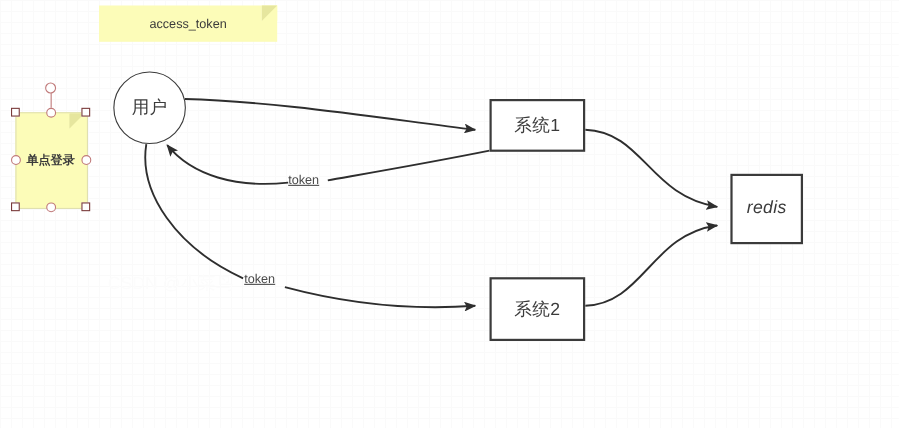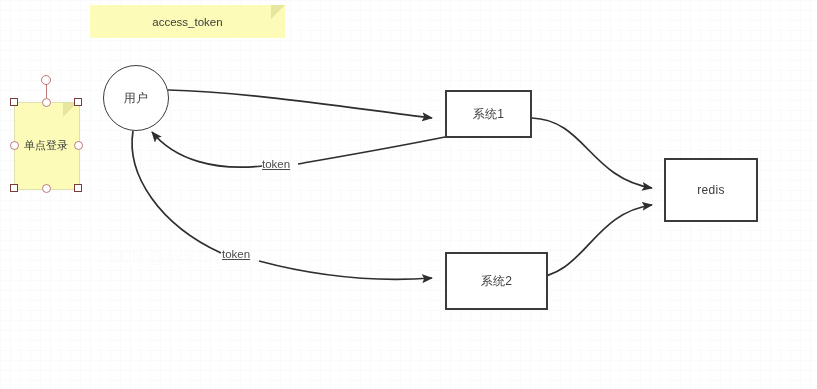--- a/index.html
+++ b/index.html
@@ -24,21 +24,21 @@
   }
   .layer{position:absolute;left:0;top:0;width:817px;height:389px;}
   svg.layer{overflow:visible;}
 
   
   .node{
     position:absolute;
     box-sizing:border-box;
     display:flex;align-items:center;justify-content:center;
     color:#3b3b3b;
-    font-size:12px;
+    font-size:16px;
     letter-spacing:.3px;
     background:#ffffff;
     border:2px solid #3b3b3b;
     z-index:4;
   }
   .node.circle{border-width:1.6px;border-radius:50%;}
 
   
   .note{
     position:absolute;
@@ -64,25 +64,25 @@
     border-style:solid;
     border-width:13px 13px 0 0;
     border-color:#ffffff transparent transparent transparent;
   }
   .note .label{
     position:absolute;left:0;top:0;width:100%;height:100%;
     display:flex;align-items:center;justify-content:center;
     text-align:center;
   }
 
-  #note-access{left:90px;top:5px;width:195px;height:33px;}
+  #note-access{left:90px;top:5px;width:162px;height:33px;}
   #note-access .fold{border-width:0 0 14px 14px;border-color:transparent transparent #fcfcb8 #e6e69e;}
   #note-access .fold2{border-width:14px 14px 0 0;}
 
-  #note-sso{left:14px;top:102px;width:64px;height:86px;}
+  #note-sso{left:14px;top:102px;width:64px;height:86px;font-weight:bold;}
   #note-sso .body{border:1px solid #e0e0b0;}
   #note-sso .fold{border-width:0 0 14px 14px;border-color:transparent transparent #fcfcb8 #e6e69e;right:1px;top:1px;}
   #note-sso .fold2{border-width:14px 14px 0 0;right:1px;top:1px;}
   #note-sso .label{font-size:11px;}
 
   
   .sel{position:absolute;z-index:9;}
   .handle{
     position:absolute;
     background:#ffffff;
@@ -174,21 +174,21 @@
   </div>
 
   <div class="node circle" style="left:103px;top:65px;width:66px;height:66px;">
     <span>用户</span>
   </div>
 
   <div class="node" style="left:445px;top:90px;width:87px;height:48px;">
     <span>系统1</span>
   </div>
 
-  <div class="node" style="left:445px;top:252px;width:103px;height:58px;">
+  <div class="node" style="left:445px;top:252px;width:87px;height:58px;">
     <span>系统2</span>
   </div>
 
-  <div class="node" style="left:664px;top:158px;width:94px;height:64px;">
+  <div class="node" style="left:664px;top:158px;width:66px;height:64px;font-style:italic;">
     <span>redis</span>
   </div>
 
 </div>
 
 </body></html>

